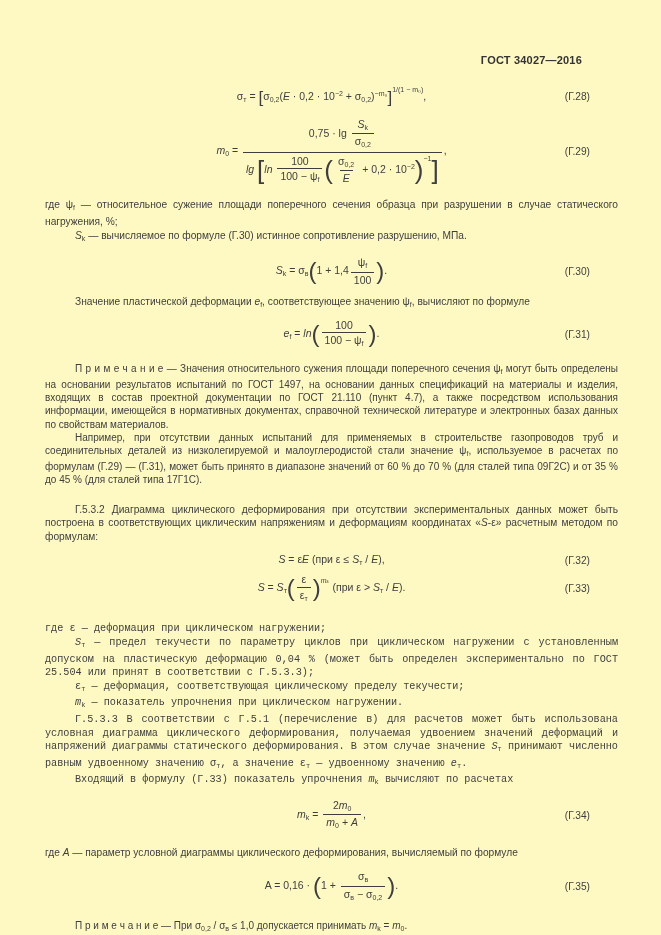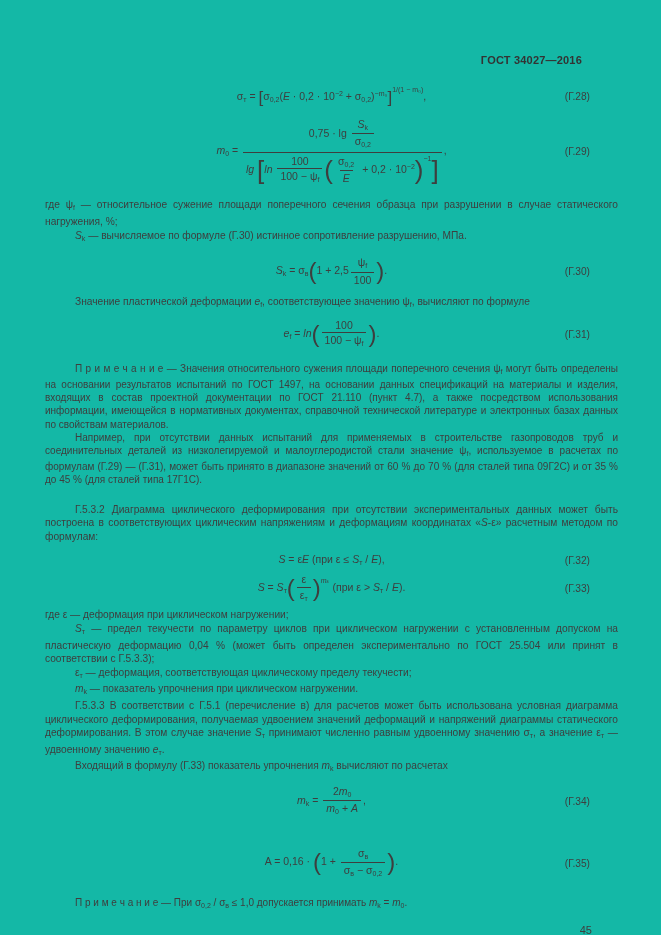--- a/index.html
+++ b/index.html
@@ -4,21 +4,21 @@
 <style>
   * { margin:0; padding:0; box-sizing:border-box; }
   html,body { background:#ffffff; }
   body {
     width:661px; height:935px;
     font-family:"Liberation Sans","DejaVu Sans",sans-serif;
     color:#3e3e3e;
   }
   .page {
     position:relative; width:661px; height:935px;
-    padding:54px 43px 0 45px; overflow:hidden; background:#14b8a6;
+    padding:54px 43px 0 45px; overflow:hidden; background:#fef9c3;
   }
   .doc-header {
     text-align:right; padding-right:36px;
     font-weight:bold; font-size:11px; letter-spacing:.2px; color:#333;
   }
   .body-text { font-size:10.2px; line-height:13.6px; text-align:justify; }
   .note-text { font-size:10px;  line-height:13.2px; text-align:justify; }
   p { margin:0; }
   .ind { text-indent:30px; }
   i { font-style:italic; }
@@ -76,21 +76,21 @@
     <span class="eq-label">(Г.29)</span>
   </div>
 
   <div class="body-text" style="margin-top:12px;">
     <p><span>где ψ</span><sub>f</sub><span> — относительное сужение площади поперечного сечения образца при разрушении в случае статического нагружения, %;</span></p>
     <p class="ind"><i>S</i><sub>k</sub><span> — вычисляемое по формуле (Г.30) истинное сопротивление разрушению, МПа.</span></p>
   </div>
 
   <div class="eq-row" style="margin-top:10px;">
     <span class="formula">
-      <i>S</i><sub>k</sub><span> = σ</span><sub>в</sub><span class="br3">(</span><span>1 + 2,5</span><span class="frac">
+      <i>S</i><sub>k</sub><span> = σ</span><sub>в</sub><span class="br3">(</span><span>1 + 1,4</span><span class="frac">
           <span class="num"><span>ψ</span><sub>f</sub></span>
           <span class="den">100</span>
         </span><span class="br3">)</span><span>.</span>
     </span>
     <span class="eq-label">(Г.30)</span>
   </div>
 
   <div class="body-text" style="margin-top:8px;">
     <p class="ind"><span>Значение пластической деформации </span><i>e</i><sub>f</sub><span>, соответствующее значению ψ</span><sub>f</sub><span>, вычисляют по формуле</span></p>
   </div>
@@ -124,41 +124,44 @@
   <div class="eq-row" style="margin-top:6px;">
     <span class="formula">
       <i>S</i><span> = </span><i>S</i><sub>т</sub><span class="br3">(</span><span class="frac">
           <span class="num">ε</span>
           <span class="den"><span>ε</span><sub>т</sub></span>
         </span><span class="br3">)</span><sup class="hi"><i>mₖ</i></sup><span> (при ε &gt; </span><i>S</i><sub>т</sub><span> / </span><i>E</i><span>).</span>
     </span>
     <span class="eq-label">(Г.33)</span>
   </div>
 
-  <div class="body-text" style="margin-top:4px;">
+  <div class="body-text" style="margin-top:18px;font-family:Liberation Mono, monospace;">
     <p><span>где ε — деформация при циклическом нагружении;</span></p>
     <p class="ind"><i>S</i><sub>т</sub><span> — предел текучести по параметру циклов при циклическом нагружении с установленным допуском на пластическую деформацию 0,04 % (может быть определен экспериментально по ГОСТ 25.504 или принят в соответствии с Г.5.3.3);</span></p>
     <p class="ind"><span>ε</span><sub>т</sub><span> — деформация, соответствующая циклическому пределу текучести;</span></p>
     <p class="ind"><i>m</i><sub>k</sub><span> — показатель упрочнения при циклическом нагружении.</span></p>
     <p class="ind"><span>Г.5.3.3 В соответствии с Г.5.1 (перечисление в) для расчетов может быть использована условная диаграмма циклического деформирования, получаемая удвоением значений деформаций и напряжений диаграммы статического деформирования. В этом случае значение </span><i>S</i><sub>т</sub><span> принимают численно равным удвоенному значению σ</span><sub>т</sub><span>, а значение ε</span><sub>т</sub><span> — удвоенному значению </span><i>e</i><sub>т</sub><span>.</span></p>
     <p class="ind"><span>Входящий в формулу (Г.33) показатель упрочнения </span><i>m</i><sub>k</sub><span> вычисляют по расчетах</span></p>
   </div>
 
   <div class="eq-row" style="margin-top:8px;">
     <span class="formula">
       <i>m</i><sub>k</sub><span> = </span><span class="frac">
           <span class="num"><span>2</span><i>m</i><sub>0</sub></span>
           <span class="den"><i>m</i><sub>0</sub><span> + </span><i>A</i></span>
         </span><span>,</span>
     </span>
     <span class="eq-label">(Г.34)</span>
   </div>
 
+  <div class="body-text" style="margin-top:14px;">
+    <p><span>где </span><i>A</i><span> — параметр условной диаграммы циклического деформирования, вычисляемый по формуле</span></p>
+  </div>
 
-  <div class="eq-row" style="margin-top:28px;">
+  <div class="eq-row" style="margin-top:10px;">
     <span class="formula">
       <span>A</span><span> = 0,16 · </span><span class="br3">(</span><span>1 + </span><span class="frac">
           <span class="num"><span>σ</span><sub>в</sub></span>
           <span class="den"><span>σ</span><sub>в</sub><span> − σ</span><sub>0,2</sub></span>
         </span><span class="br3">)</span><span>.</span>
     </span>
     <span class="eq-label">(Г.35)</span>
   </div>
 
   <div class="note-text" style="margin-top:16px;">

